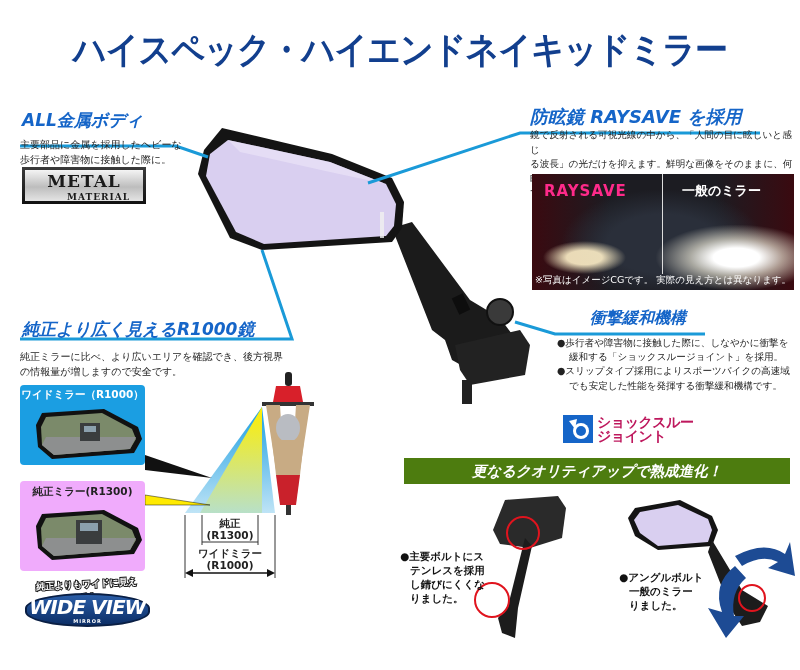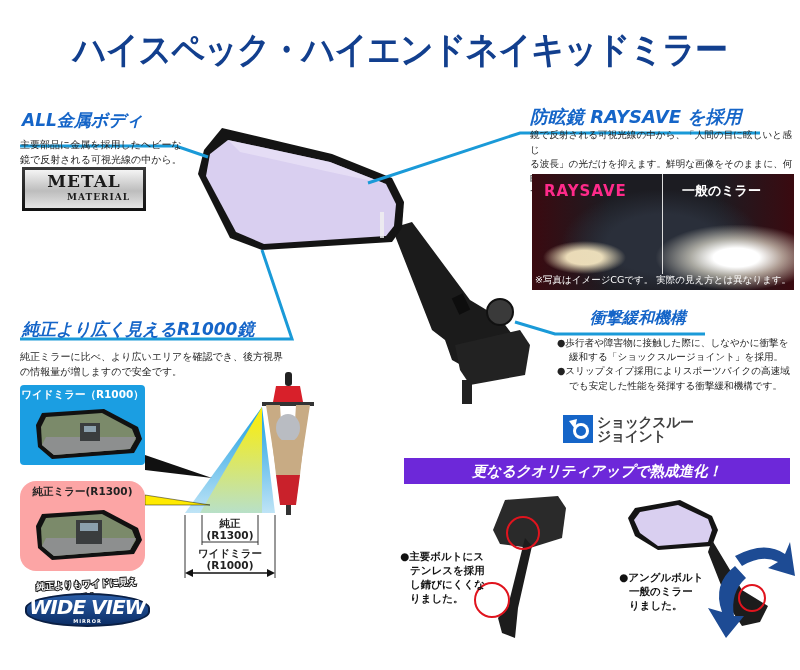--- a/index.html
+++ b/index.html
@@ -13,21 +13,21 @@
     transform: scaleY(1.1);
   }
 
   .sec-heading {
     font-weight: bold; font-style: italic; color: #1565c8; font-size: 17px; letter-spacing: 0px;
   }
   .body-text { font-size: 10px; line-height: 15px; color: #222; }
 
   
   .metal-badge {
-    left: 22px; top: 167px; width: 124px; height: 44px;
+    left: 22px; top: 167px; width: 124px; height: 37px;
     background: linear-gradient(#3a3a3a, #111);
     padding: 3px;
   }
   .metal-inner {
     width: 100%; height: 100%;
     background: linear-gradient(#f4f4f4, #bdbdbd 55%, #e4e4e4);
     text-align: center; font-family: "DejaVu Serif", serif; font-weight: bold; color: #1a1a1a;
   }
   .metal-l1 { font-size: 17px; line-height: 19px; letter-spacing: 1px; padding-top: 2px; }
   .metal-l2 { font-size: 9px; line-height: 12px; letter-spacing: 1px; padding-left: 29px; }
@@ -45,21 +45,21 @@
   .raysave-divider { left: 130px; top: 0; width: 1px; height: 100px; background: #ddd; }
   .raysave-label { left: 12px; top: 8px; color: #ff2a8a; font-weight: bold; font-size: 15px; letter-spacing: 1px; }
   .normal-label { left: 150px; top: 8px; color: #fff; font-weight: bold; font-size: 13px; }
   .photo-caption { left: 3px; bottom: 3px; width: 260px; color: #fff; font-size: 9.5px; }
 
   
   .mirror-svg { left: 190px; top: 118px; }
 
   
   .panel-wide { left: 20px; top: 385px; width: 125px; height: 80px; background: #1b9ee2; border-radius: 4px; }
-  .panel-std  { left: 20px; top: 481px; width: 125px; height: 90px; background: #fca5a5; border-radius: 16px; }
+  .panel-std  { left: 20px; top: 481px; width: 125px; height: 90px; background: #f0abfc; border-radius: 4px; }
   .panel-title-w { left: 0; top: 3px; width: 125px; text-align: center; color: #fff; font-size: 10.5px; font-weight: bold; }
   .panel-title-s { left: 0; top: 4px; width: 125px; text-align: center; color: #222; font-size: 10.5px; font-weight: bold; }
   .mini-mirror {
     position: absolute; left: 18px; width: 115px; height: 55px;
   }
 
   .dim-labels { font-size: 10.5px; color: #222; text-align: center; font-weight: bold; line-height: 12px; }
 
   .wideview {
     left: 25px; top: 593px; width: 125px; height: 34px;
@@ -70,29 +70,29 @@
   }
   .wideview-sub { position: absolute; left: 0; bottom: 1px; width: 100%; font-size: 5px; line-height: 6px; font-style: normal; letter-spacing: 1px; }
   .wideview-arc {
     left: 32px; top: 578px; width: 110px; text-align: center;
     font-size: 9px; font-weight: bold; color: #fff;
     -webkit-text-stroke: 2px #1a1a1a; paint-order: stroke fill;
     transform: rotate(-3deg);
   }
 
   .quality-bar {
-    left: 404px; top: 458px; width: 386px; height: 26px; background: #6d28d9;
+    left: 404px; top: 458px; width: 386px; height: 26px; background: #4d7c0f;
     color: #fff; font-weight: bold; font-style: italic; font-size: 14.5px; text-align: center; line-height: 26px;
   }
 
   .bullet-list { font-size: 10px; line-height: 15px; color: #222; }
   .bullet-list .li { padding-left: 12px; text-indent: -12px; }
 
   .stj-logo { left: 563px; top: 415px; }
-  .stj-text { color: #404040; font-weight: bold; font-size: 14px; line-height: 14px; letter-spacing: -0.5px; }
+  .stj-text { color: #be185d; font-weight: bold; font-size: 14px; line-height: 14px; letter-spacing: -0.5px; }
 
   .callout-text { font-size: 10.5px; font-weight: bold; line-height: 14px; color: #111; }
 </style>
 </head>
 <body>
 
 <div class="abs main-title">ハイスペック・ハイエンドネイキッドミラー</div>
 
 <svg class="abs mirror-svg" width="340" height="300" viewBox="190 118 340 300">
 
@@ -112,21 +112,21 @@
 <svg class="abs" style="left:0;top:0" width="800" height="670">
   <polyline points="20,146 176,146 208,157" fill="none" stroke="#1a9ad8" stroke-width="3"></polyline>
   <polyline points="368,183 520,133 760,133" fill="none" stroke="#1a9ad8" stroke-width="3"></polyline>
   <polyline points="20,339 292,339 262,250" fill="none" stroke="#1a9ad8" stroke-width="3"></polyline>
   <polyline points="515,322 555,334 705,334" fill="none" stroke="#1a9ad8" stroke-width="3"></polyline>
 </svg>
 
 <div class="abs sec-heading" style="left:22px;top:109px;">ALL金属ボディ</div>
 <div class="abs body-text" style="left:20px;top:137px;">
   <div>主要部品に金属を採用したヘビーな</div>
-  <div>鏡で反射される可視光線の中から。</div>
+  <div>歩行者や障害物に接触した際に。</div>
 </div>
 <div class="abs metal-badge">
   <div class="metal-inner">
     <div class="metal-l1">METAL</div>
     <div class="metal-l2">MATERIAL</div>
   </div>
 </div>
 
 <div class="abs sec-heading" style="left:530px;top:105px;font-size:18px;">防眩鏡 RAYSAVE を採用</div>
 <div class="abs body-text" style="left:530px;top:128px;width:266px;font-size:9.6px;line-height:14.5px;">

